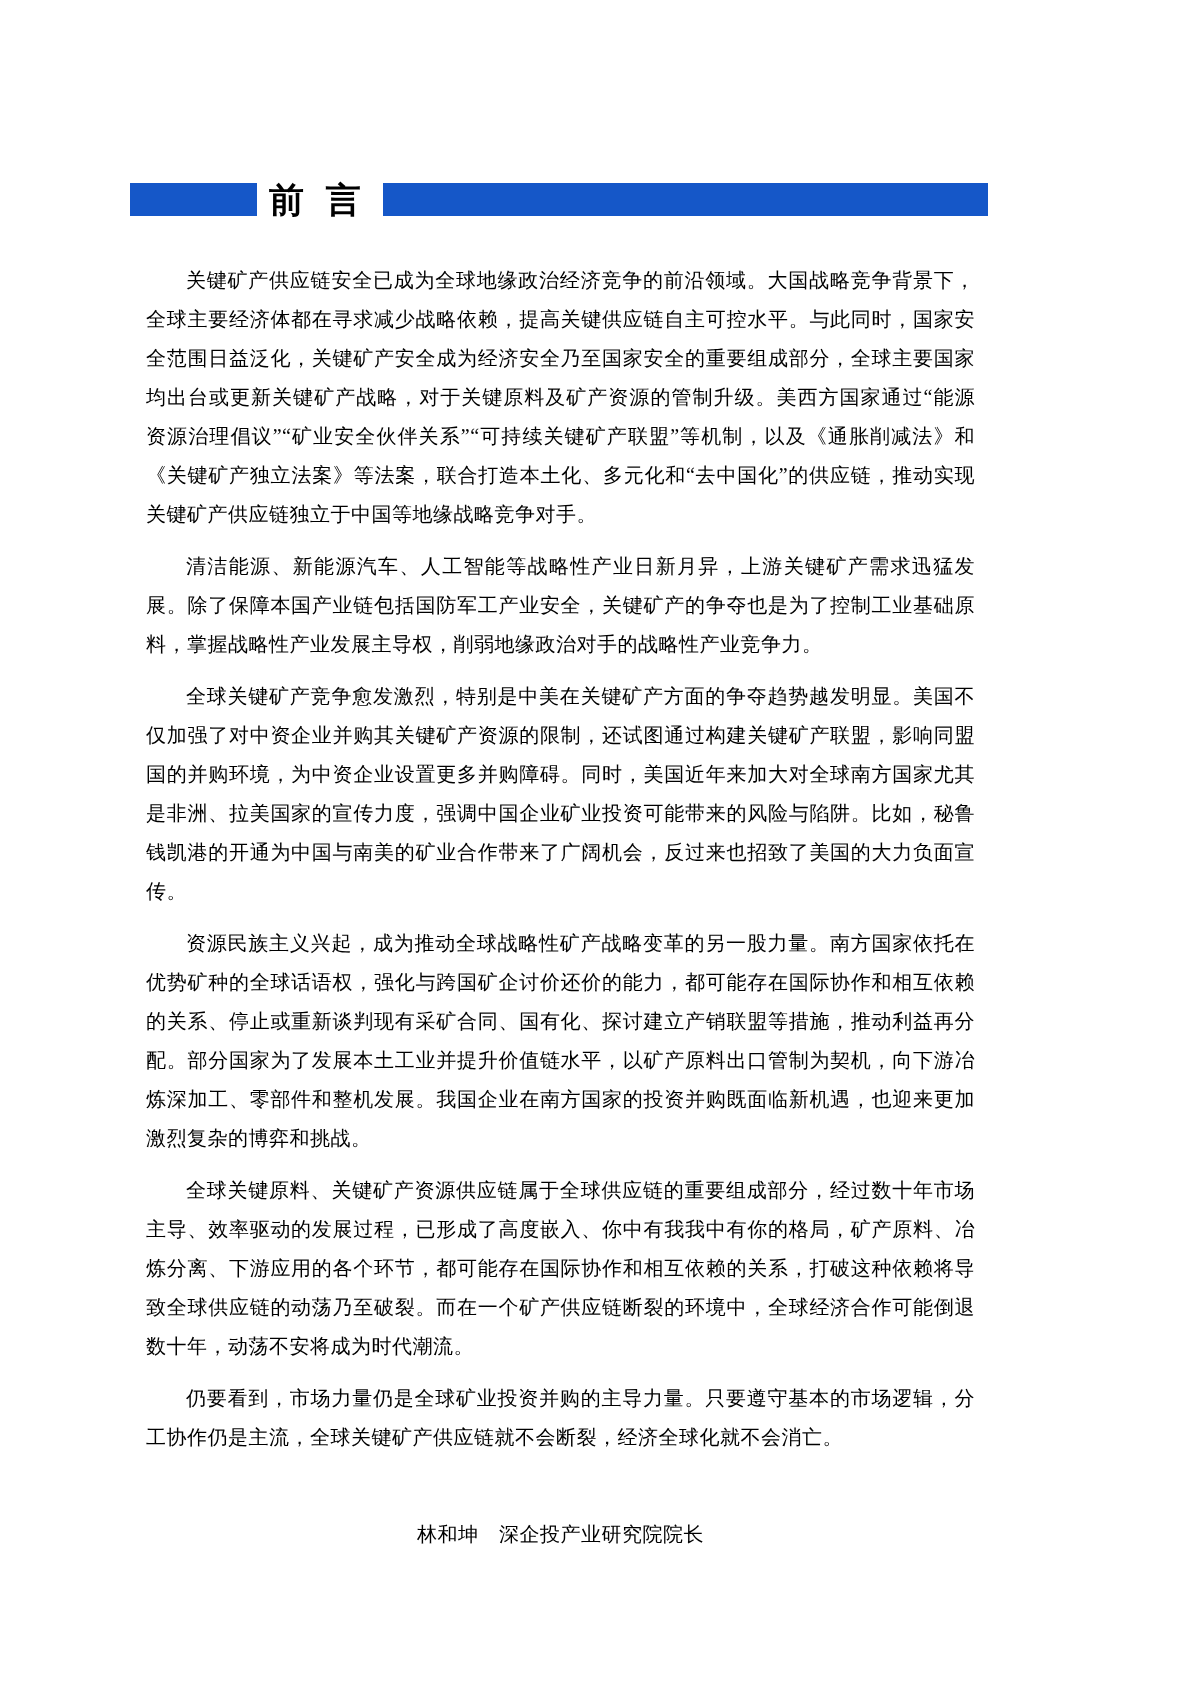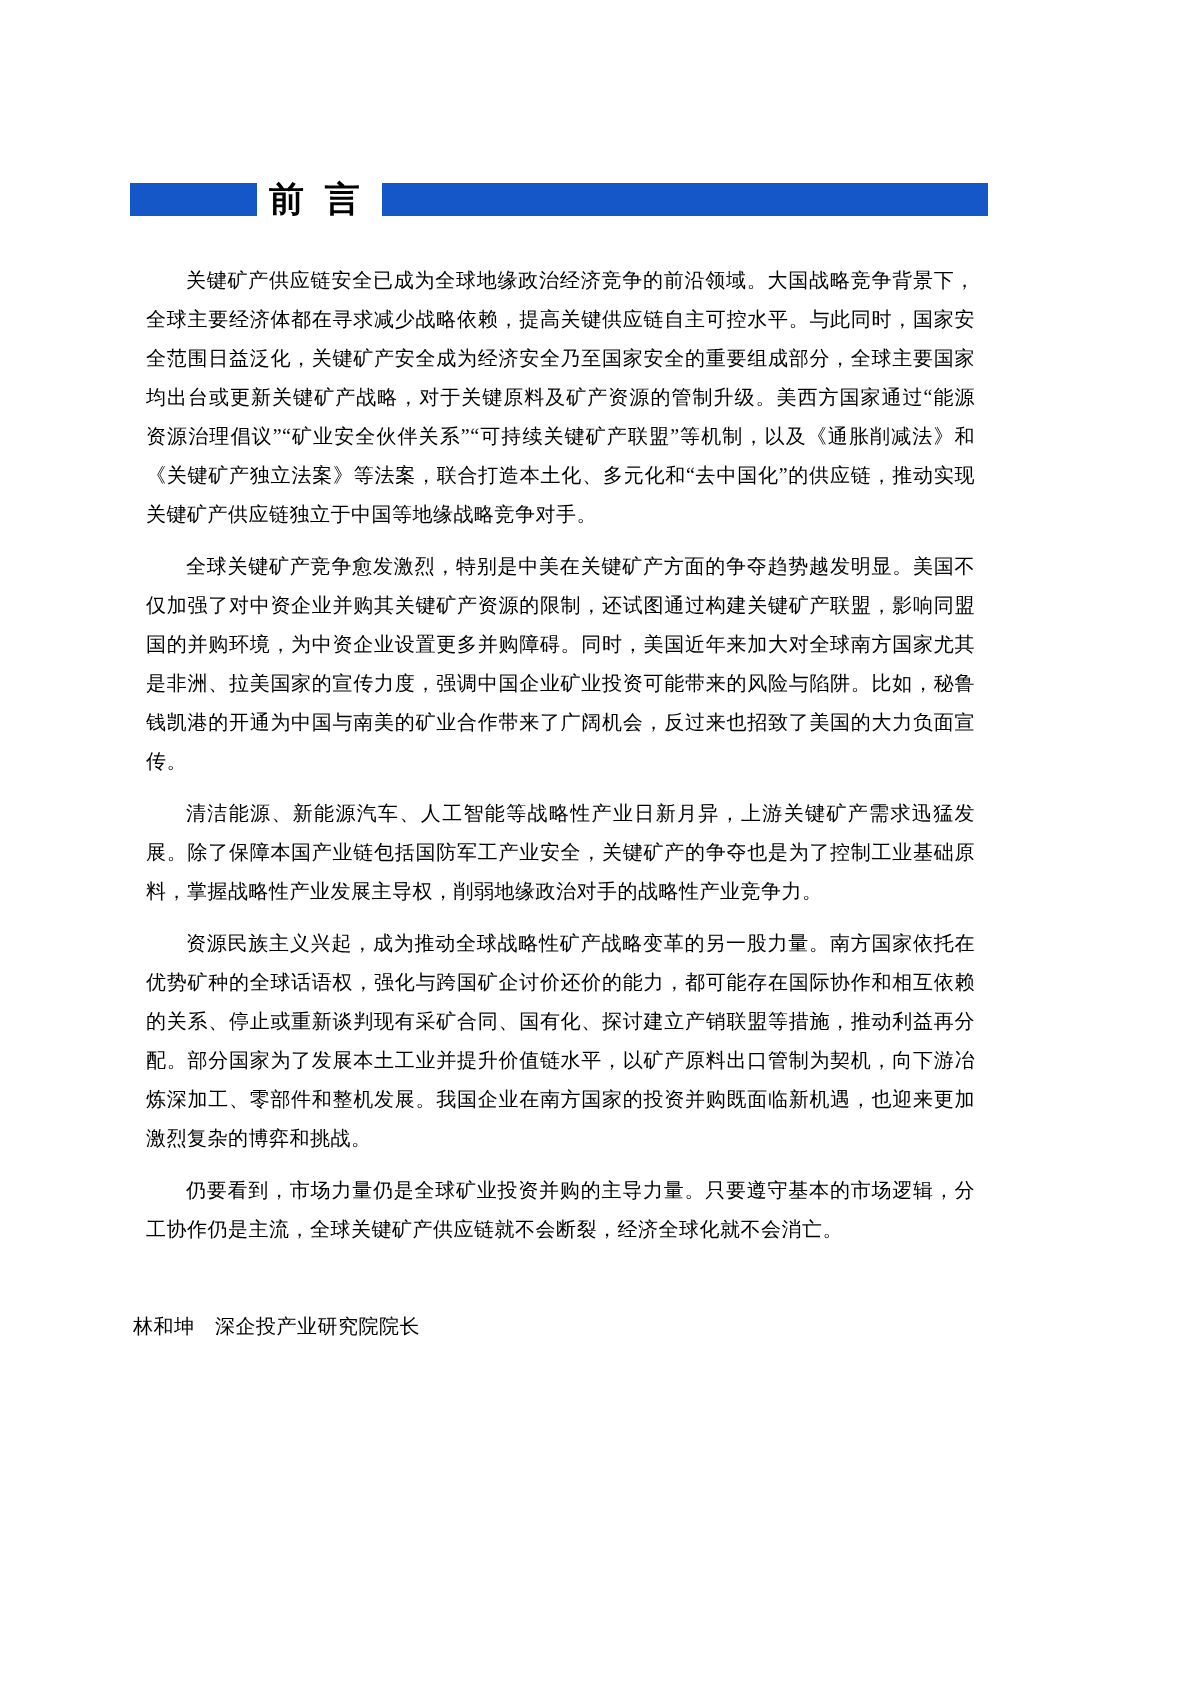--- a/index.html
+++ b/index.html
@@ -35,21 +35,21 @@
   .bar-left{
     width:127px;
     flex:0 0 auto;
   }
   .bar-right{
     flex:1 1 auto;
   }
   .title{
     margin:0;
     padding:0 16px 0 12px;
-    font-family:Liberation Serif, serif;
+    font-family:Liberation Sans, sans-serif;
     font-weight:bold;
     font-size:35px;
     line-height:1;
     letter-spacing:6px;
     color:var(--text);
     white-space:nowrap;
   }
   
   .content{
     margin:44px 212px 0 133px;
@@ -62,37 +62,38 @@
     text-align:justify;
     text-justify:inter-ideograph;
     text-indent:2em;
   }
   
   .signature{
     margin:58px 212px 0 133px;
     font-size:20px;
     line-height:39px;
     letter-spacing:0.5px;
-    text-align:left;
+    text-align:center;
   }
 </style>
 </head>
 <body>
 
 <div class="page">
 
   <div class="header">
     <div class="bar bar-left"></div>
     <h1 class="title">前 言</h1>
     <div class="bar bar-right"></div>
   </div>
 
   <div class="content">
     <p class="para">关键矿产供应链安全已成为全球地缘政治经济竞争的前沿领域。大国战略竞争背景下，全球主要经济体都在寻求减少战略依赖，提高关键供应链自主可控水平。与此同时，国家安全范围日益泛化，关键矿产安全成为经济安全乃至国家安全的重要组成部分，全球主要国家均出台或更新关键矿产战略，对于关键原料及矿产资源的管制升级。美西方国家通过“能源资源治理倡议”“矿业安全伙伴关系”“可持续关键矿产联盟”等机制，以及《通胀削减法》和《关键矿产独立法案》等法案，联合打造本土化、多元化和“去中国化”的供应链，推动实现关键矿产供应链独立于中国等地缘战略竞争对手。</p>
+    <p class="para">清洁能源、新能源汽车、人工智能等战略性产业日新月异，上游关键矿产需求迅猛发展。除了保障本国产业链包括国防军工产业安全，关键矿产的争夺也是为了控制工业基础原料，掌握战略性产业发展主导权，削弱地缘政治对手的战略性产业竞争力。</p>
     <p class="para">全球关键矿产竞争愈发激烈，特别是中美在关键矿产方面的争夺趋势越发明显。美国不仅加强了对中资企业并购其关键矿产资源的限制，还试图通过构建关键矿产联盟，影响同盟国的并购环境，为中资企业设置更多并购障碍。同时，美国近年来加大对全球南方国家尤其是非洲、拉美国家的宣传力度，强调中国企业矿业投资可能带来的风险与陷阱。比如，秘鲁钱凯港的开通为中国与南美的矿业合作带来了广阔机会，反过来也招致了美国的大力负面宣传。</p>
-    <p class="para">清洁能源、新能源汽车、人工智能等战略性产业日新月异，上游关键矿产需求迅猛发展。除了保障本国产业链包括国防军工产业安全，关键矿产的争夺也是为了控制工业基础原料，掌握战略性产业发展主导权，削弱地缘政治对手的战略性产业竞争力。</p>
     <p class="para">资源民族主义兴起，成为推动全球战略性矿产战略变革的另一股力量。南方国家依托在优势矿种的全球话语权，强化与跨国矿企讨价还价的能力，都可能存在国际协作和相互依赖的关系、停止或重新谈判现有采矿合同、国有化、探讨建立产销联盟等措施，推动利益再分配。部分国家为了发展本土工业并提升价值链水平，以矿产原料出口管制为契机，向下游冶炼深加工、零部件和整机发展。我国企业在南方国家的投资并购既面临新机遇，也迎来更加激烈复杂的博弈和挑战。</p>
+    <p class="para">全球关键原料、关键矿产资源供应链属于全球供应链的重要组成部分，经过数十年市场主导、效率驱动的发展过程，已形成了高度嵌入、你中有我我中有你的格局，矿产原料、冶炼分离、下游应用的各个环节，都可能存在国际协作和相互依赖的关系，打破这种依赖将导致全球供应链的动荡乃至破裂。而在一个矿产供应链断裂的环境中，全球经济合作可能倒退数十年，动荡不安将成为时代潮流。</p>
     <p class="para">仍要看到，市场力量仍是全球矿业投资并购的主导力量。只要遵守基本的市场逻辑，分工协作仍是主流，全球关键矿产供应链就不会断裂，经济全球化就不会消亡。</p>
   </div>
 
   <div class="signature">林和坤　深企投产业研究院院长</div>
 
 </div>
 
 </body></html>

